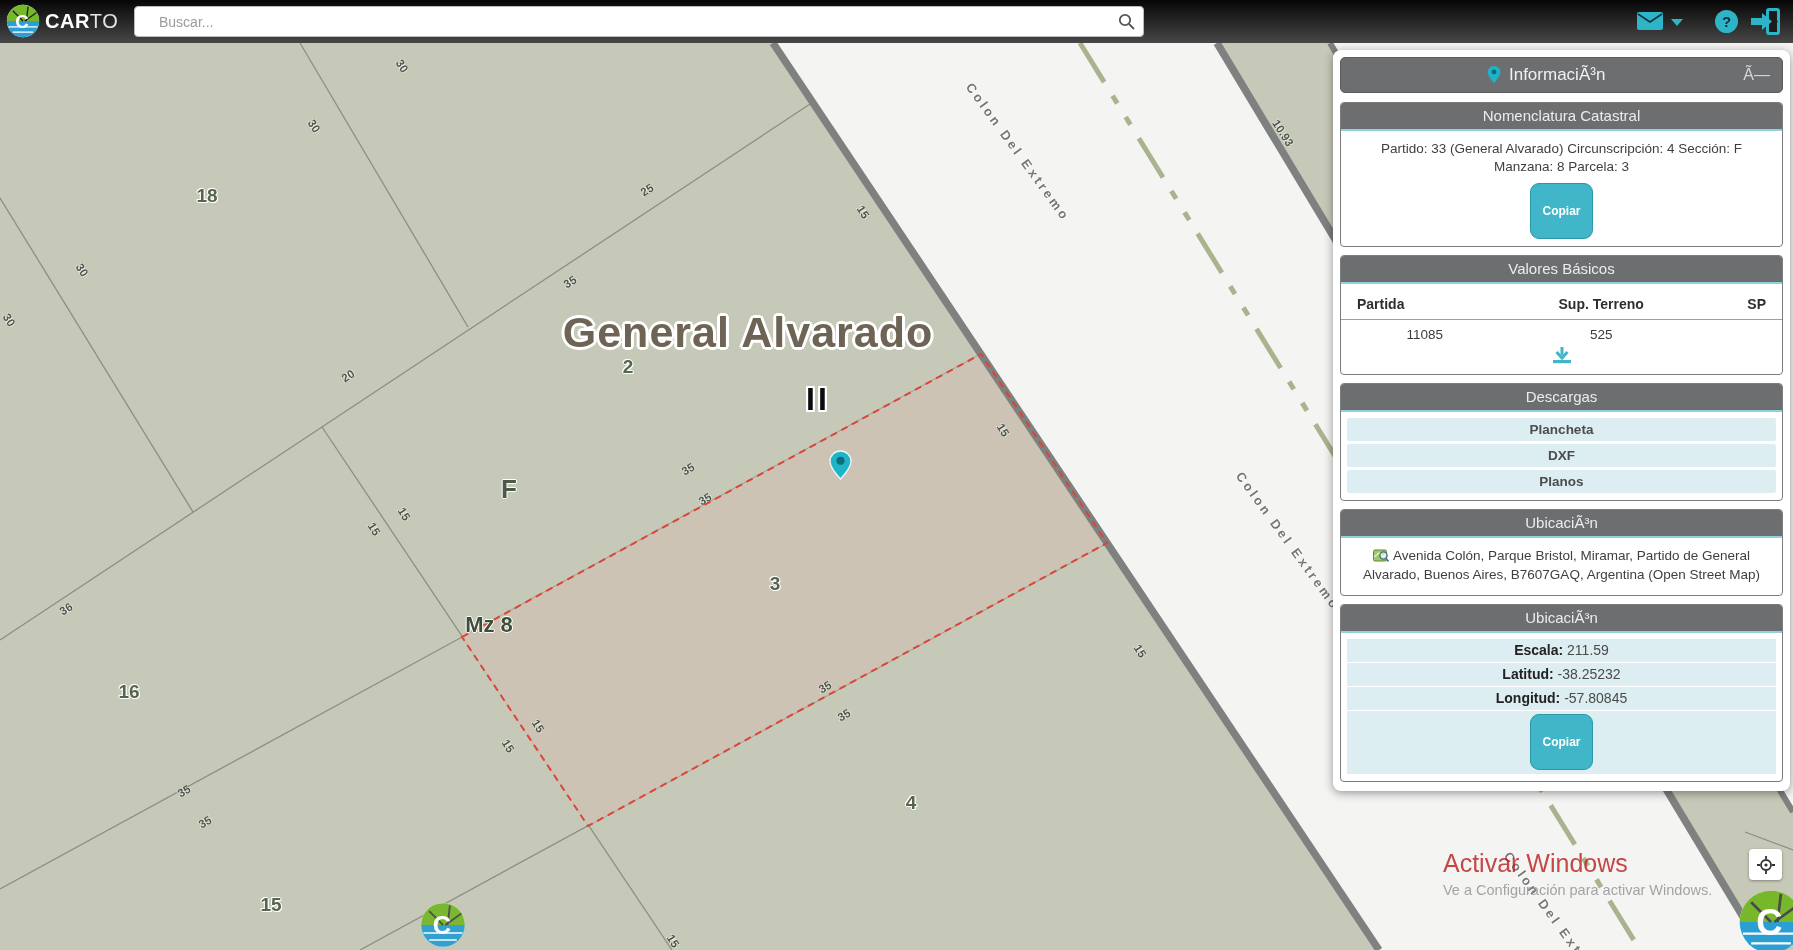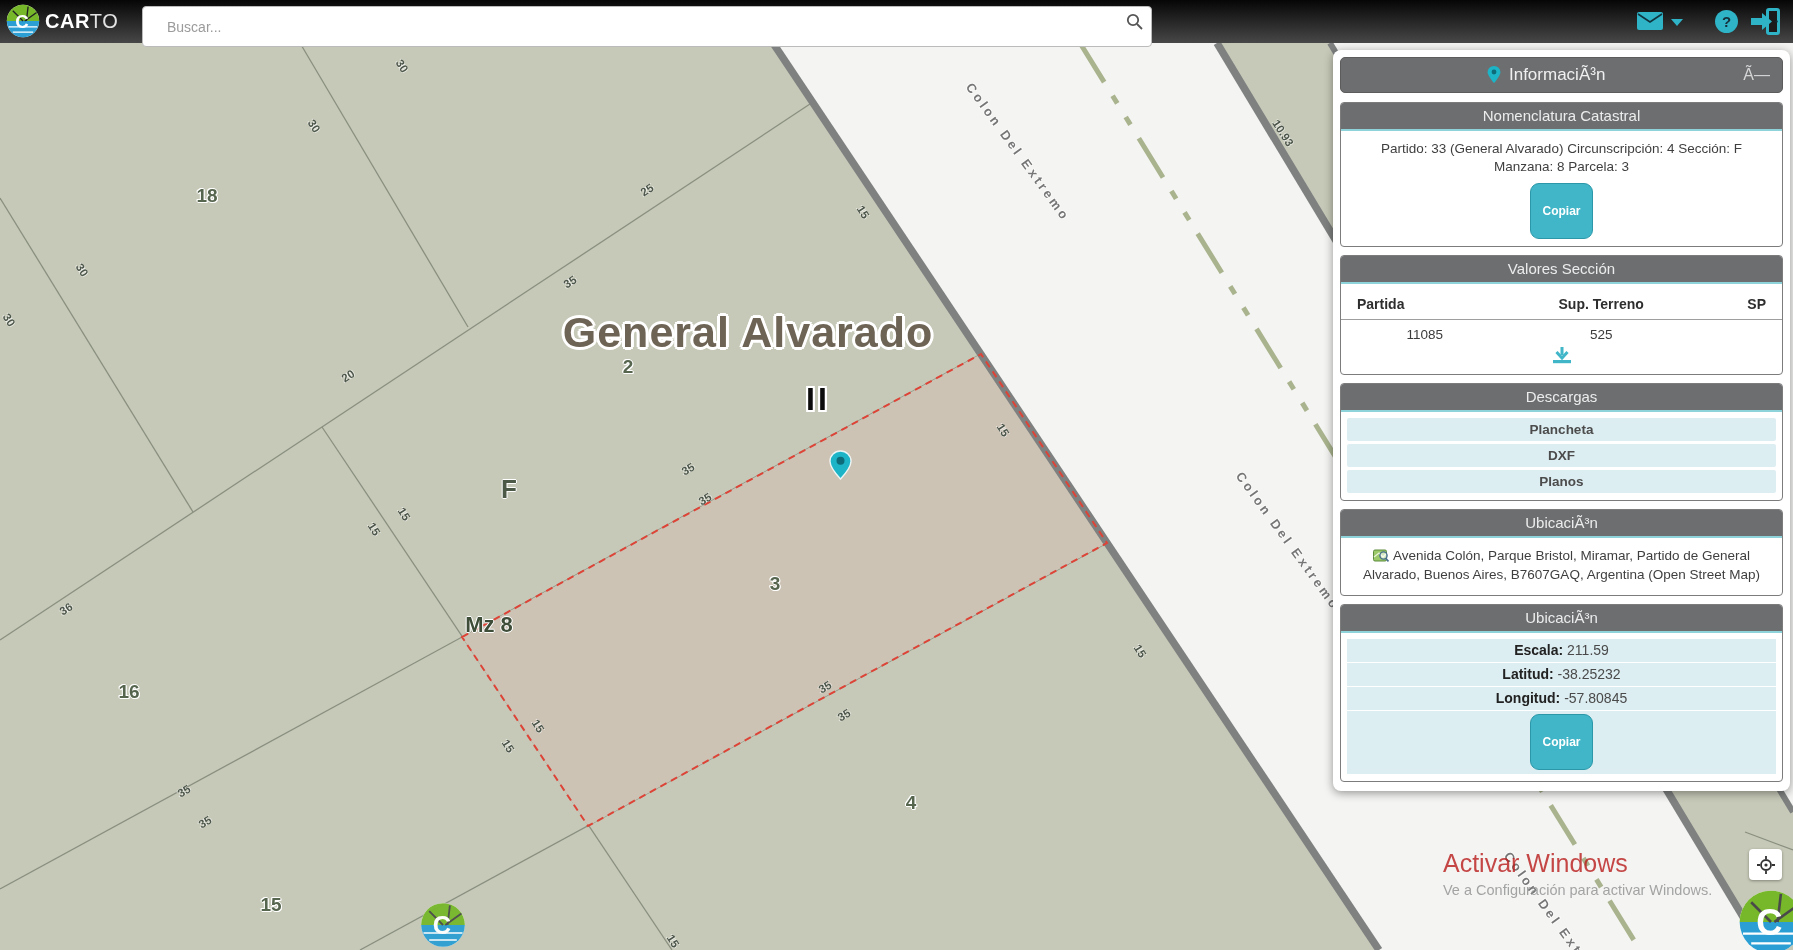--- a/index.html
+++ b/index.html
@@ -6,21 +6,21 @@
   html,body { width:1793px; height:950px; overflow:hidden; font-family:"Liberation Sans", sans-serif; background:#c6c9b7; }
 
   
   #topbar { position:absolute; left:0; top:0; width:1793px; height:43px;
             background:linear-gradient(#060606,#474747); z-index:50; }
   .logo { position:absolute; left:6px; top:4px; display:flex; align-items:center; }
   .logo svg { width:34px; height:34px; }
   .logo-text { margin-left:5px; font-size:20px; color:#fff; letter-spacing:.5px; }
   .logo-text b { font-weight:800; }
   .logo-text .lt { font-weight:300; color:#e3e3e3; }
-  .search { position:absolute; left:142px; top:6px; width:1010px; height:41px; }
+  .search { position:absolute; left:134px; top:6px; width:1010px; height:31px; }
   .search input { width:100%; height:100%; border:1px solid #bbb; border-radius:4px;
                   padding:0 34px 0 24px; font-size:14px; color:#333; outline:none;
                   font-family:"Liberation Sans", sans-serif; }
   .search input::placeholder { color:#9b9b9b; }
   .search .mag { position:absolute; right:9px; top:7px; cursor:pointer; }
   .top-icons { position:absolute; right:0; top:0; height:43px; }
   .env-wrap { position:absolute; right:110px; top:12px; cursor:pointer; display:flex; align-items:center; }
   .caret { width:0; height:0; border-left:6px solid transparent; border-right:6px solid transparent;
            border-top:7px solid #2fb3c7; margin-left:8px; margin-top:3px; }
   .help { position:absolute; right:55px; top:10px; width:23px; height:23px; border-radius:50%;
@@ -257,21 +257,21 @@
     <span class="close">Ã—</span>
   </div>
 
   <div class="card">
     <div class="card-h">Nomenclatura Catastral</div>
     <div class="nom-text">Partido: 33 (General Alvarado) Circunscripción: 4 Sección: F Manzana: 8 Parcela: 3</div>
     <button class="copiar">Copiar</button>
   </div>
 
   <div class="card">
-    <div class="card-h">Valores Sección</div>
+    <div class="card-h">Valores Básicos</div>
     <table class="vals">
       <thead>
           <tr id="vals-head">
             <th>Partida</th>
             <th>Sup. Terreno</th>
             <th>SP</th>
           </tr>
         </thead>
       <tbody id="vals-body">
           <tr>

